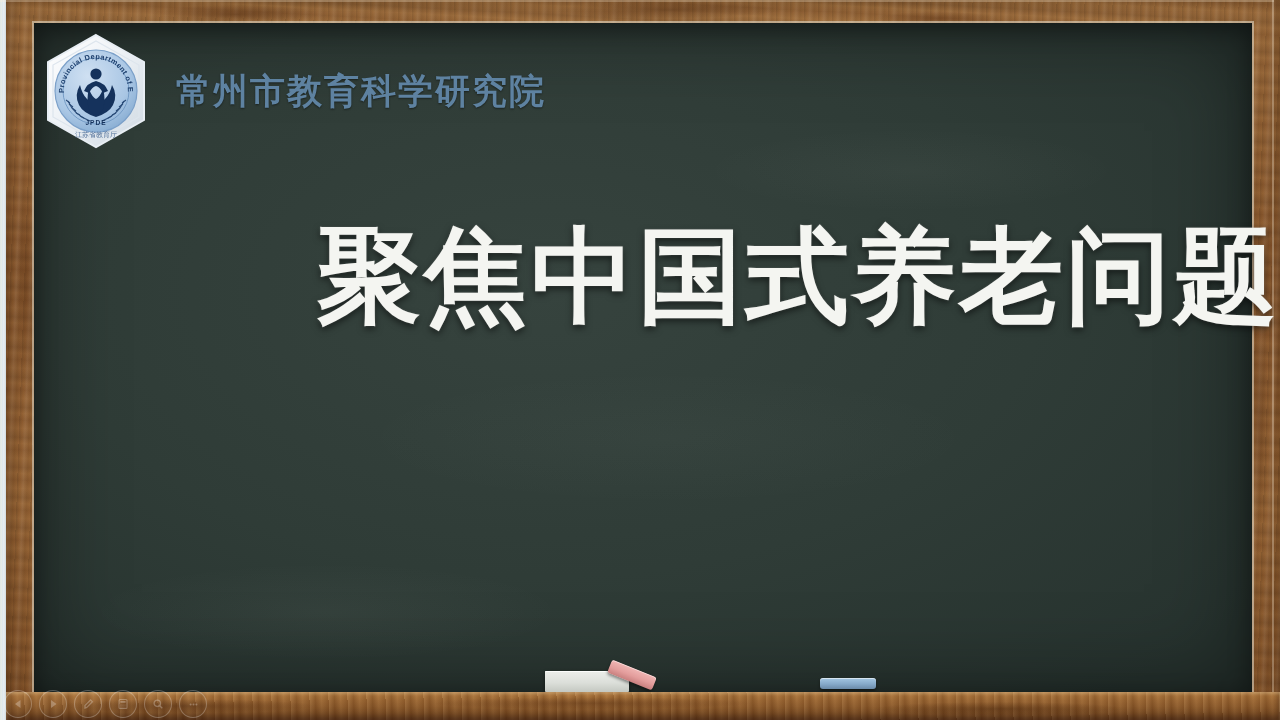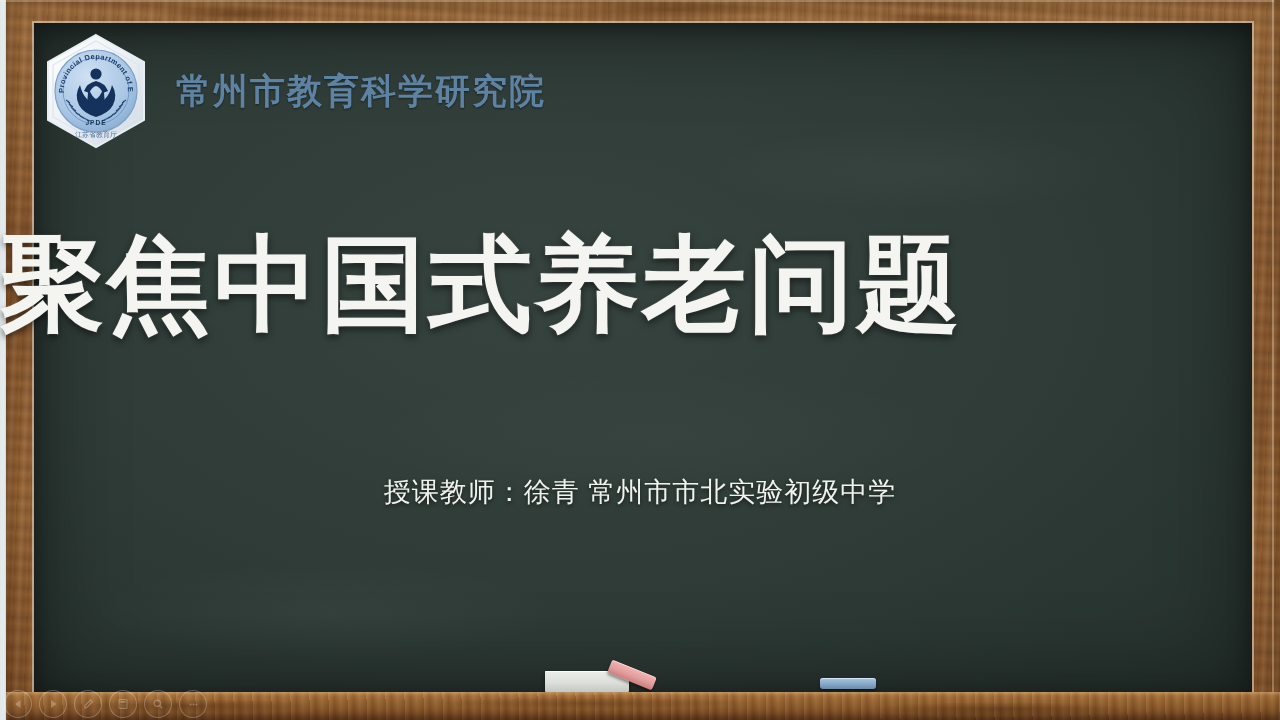--- a/index.html
+++ b/index.html
@@ -137,22 +137,22 @@
     color: #5e82a1;
     text-shadow: 0 1px 2px rgba(0,0,0,0.45);
     white-space: nowrap;
   }
 
   
   .main-title {
     position: absolute;
     left: 0; right: 0;
     top: 226px;
-    text-align: left;
-    font-family: Liberation Sans, sans-serif;
+    text-align: right;
+    font-family: Liberation Mono, monospace;
     font-size: 104px;
     font-weight: 700;
     line-height: 1.12;
     color: #f4f5f1;
     letter-spacing: 3px;
     text-shadow:
       0 3px 7px rgba(0,0,0,0.55),
       0 0 2px rgba(255,255,255,0.25);
     white-space: nowrap;
   }
@@ -318,21 +318,20 @@
         <text x="62" y="96" text-anchor="middle" font-family="'Liberation Sans',sans-serif" font-size="6.6" font-weight="700" fill="#15325c" letter-spacing="1">JPDE</text>
         <text x="62" y="108" text-anchor="middle" font-family="'Liberation Sans',sans-serif" font-size="7" fill="#2b5183" opacity="0.8">江苏省教育厅</text>
       </svg>
     </div>
     <div class="org-title">常州市教育科学研究院</div>
   </div>
 
   <div class="main-title">聚焦中国式养老问题</div>
 
   <div class="credits">
-    <div class="credit-line">授课教师：徐青  常州市市北实验初级中学</div>
   </div>
 
   <div class="eraser"></div>
   <div class="chalk-pink"></div>
   <div class="chalk-blue"></div>
 
   <div class="ledge"></div>
 
   <div class="toolbar">
     <div class="tb-btn">

